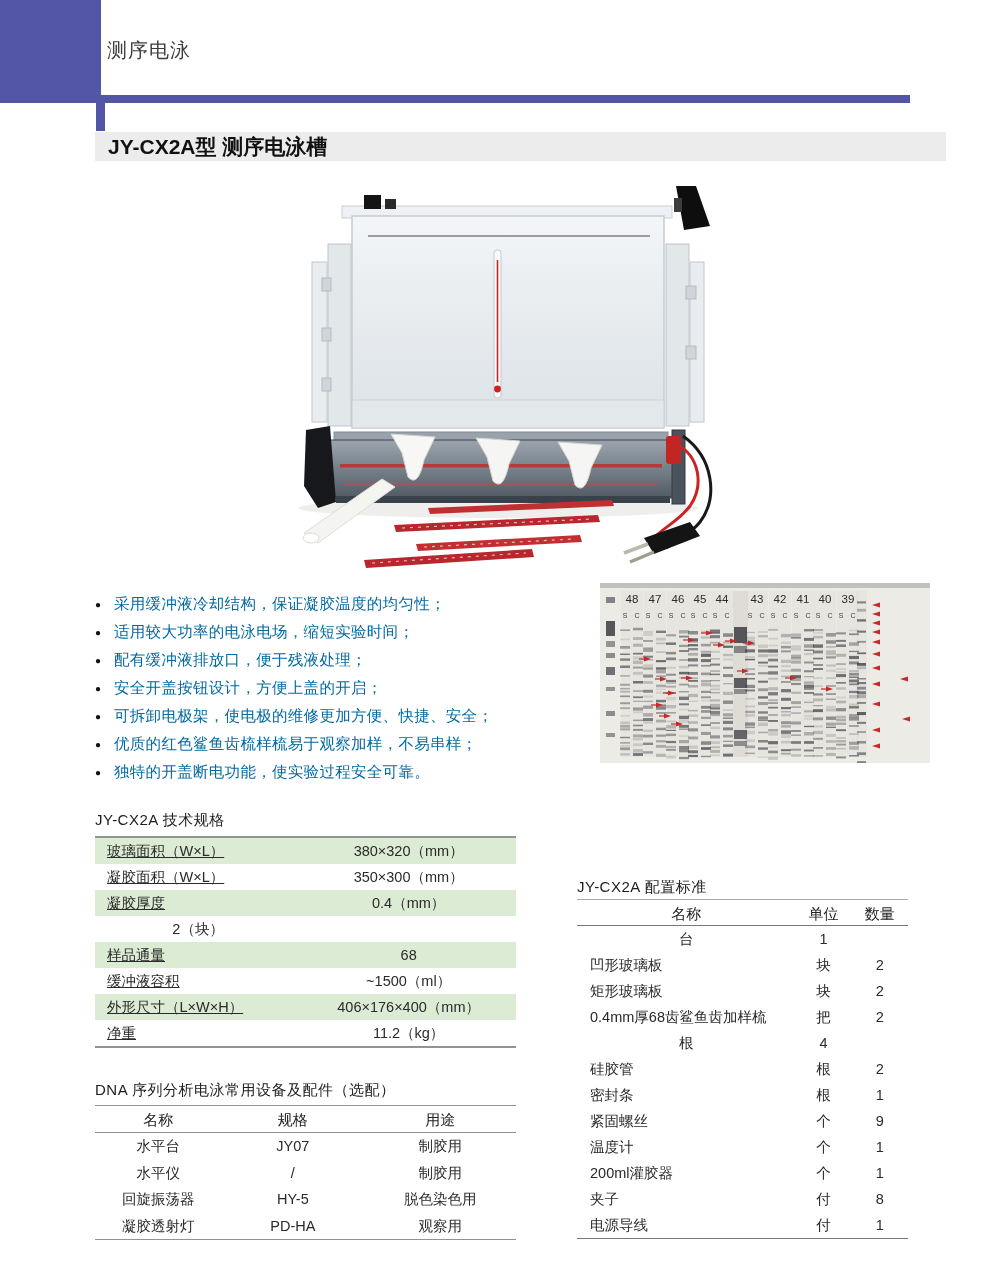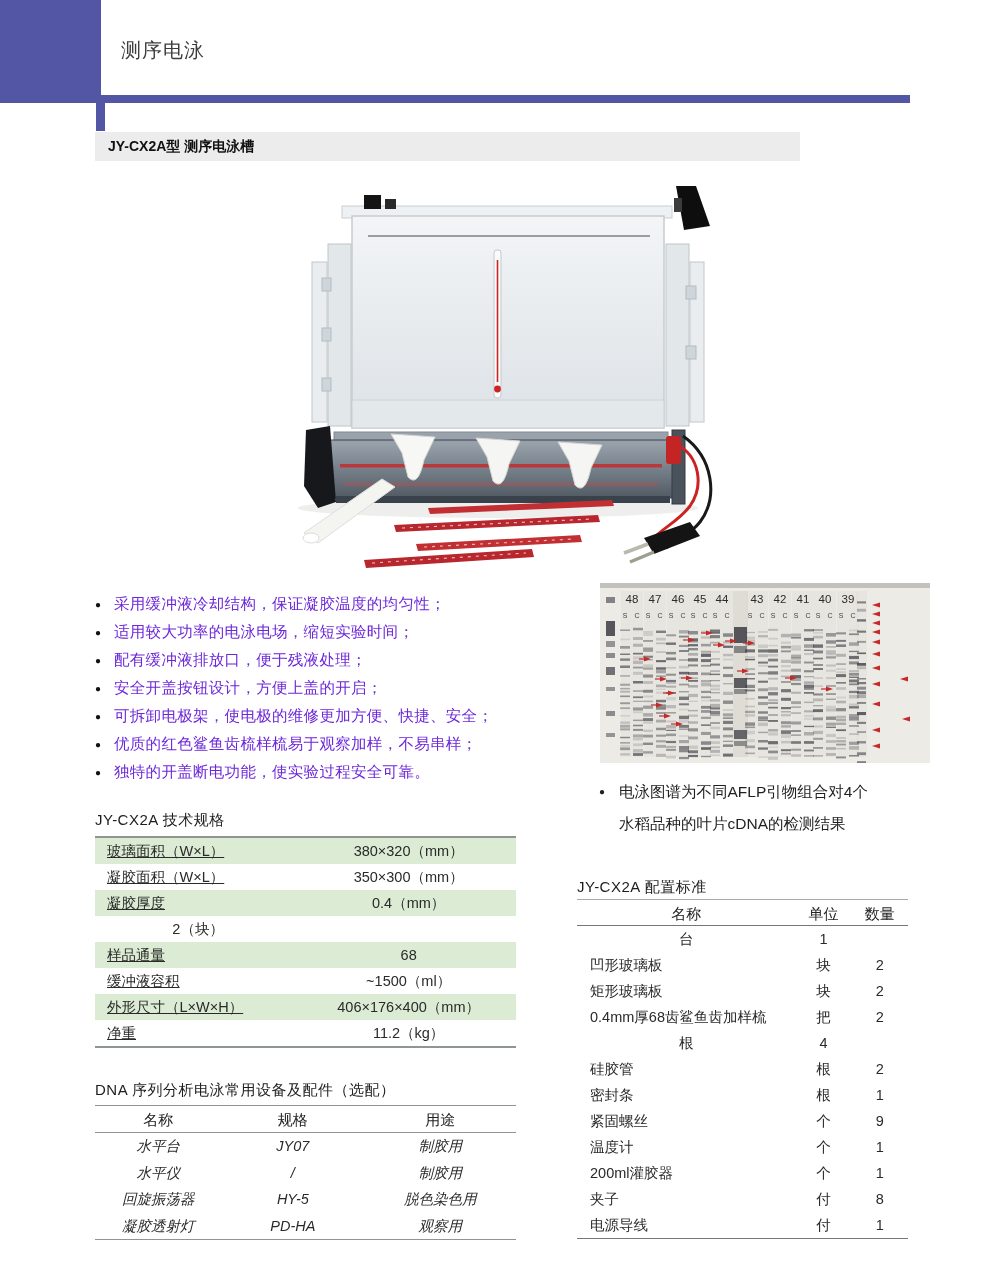--- a/index.html
+++ b/index.html
@@ -4,29 +4,29 @@
 <style>
   * { margin:0; padding:0; box-sizing:border-box; }
   html,body { background:#ffffff; }
   body { font-family:"Liberation Sans","DejaVu Sans",sans-serif; }
   .page { position:relative; width:990px; height:1264px; background:#fff; overflow:hidden; }
 
   
   .corner-block { position:absolute; left:0; top:0; width:101px; height:103px; background:var(--accent); }
   .top-rule     { position:absolute; left:0; top:95px; width:910px; height:8px; background:var(--accent); }
   .vert-strip   { position:absolute; left:96px; top:103px; width:9px; height:28px; background:var(--accent); }
-  .page-title   { position:absolute; left:121px; top:37px; font-size:20px; font-weight:400; color:#3c3c3c; letter-spacing:1px;text-align:right; }
-  .product-header { position:absolute; left:95px; top:132px; width:705px; height:29px; background:var(--bargray); line-height:29px; padding-left:13px; font-size:14px; font-weight:bold; color:#111; }
+  .page-title   { position:absolute; left:107px; top:37px; font-size:20px; font-weight:400; color:#3c3c3c; letter-spacing:1px;text-align:right; }
+  .product-header { position:absolute; left:95px; top:132px; width:851px; height:29px; background:var(--bargray); line-height:29px; padding-left:13px; font-size:21px; font-weight:bold; color:#111; }
 
   
   .photo { position:absolute; left:278px; top:186px; width:444px; height:392px; }
 
   
   .features { position:absolute; left:95px; top:590px; width:490px; list-style:none; }
-  .features li { display:flex; height:28px; align-items:center; font-size:15.5px; color:#6d28d9; letter-spacing:0.3px; }
+  .features li { display:flex; height:28px; align-items:center; font-size:15.5px; color:#0369a1; letter-spacing:0.3px; }
   .features li::before { content:"●"; font-size:10px; color:#111; width:19px; flex:none; }
 
   
   .gel { position:absolute; left:600px; top:583px; width:344px; height:180px; }
   .gel svg { display:block; }
 
   
   .gel-caption { position:absolute; left:599px; top:776px; width:340px; display:flex; font-size:15.5px; color:#1f1f1f; line-height:32px; }
   .gel-caption::before { content:"●"; font-size:10px; width:20px; flex:none; line-height:32px; }
 
@@ -42,21 +42,21 @@
   .specs-table > div:nth-of-type(odd) { background:var(--green); }
   .spec-label { padding-left:12px;text-decoration:underline; }
   .spec-value { text-align:center; }
 
   
   .acc-table { position:absolute; left:95px; top:1105px; width:421px; border-bottom:1.5px solid #8f968f; }
   .acc-head { display:grid; grid-template-columns:30% 34% 36%; height:28px; line-height:28px; font-size:15px; color:#222;
               border-top:1.5px solid #8f968f; border-bottom:1.5px solid #8f968f; }
   .acc-head span { text-align:center; }
   .acc-row { display:grid; grid-template-columns:30% 34% 36%; height:26.5px; line-height:26.5px; font-size:14.5px; color:#2a2a2a; }
-  .acc-row span { text-align:center;font-style:italic; }
+  .acc-row span { text-align:center; }
 
   
   .config-table { position:absolute; left:577px; top:899px; width:331px; border-bottom:1.5px solid #777; }
   .config-head { display:grid; grid-template-columns:66% 17% 17%; height:27px; line-height:27px; font-size:15px; color:#222;
                  border-top:1px solid #aaa; border-bottom:1.5px solid #777; }
   .config-head span { text-align:center; }
   .config-row { display:grid; grid-template-columns:66% 17% 17%; height:26px; line-height:26px; font-size:14.5px; color:#2a2a2a; }
   .config-name { padding-left:13px; }
   .config-cell { text-align:center; }
 </style>
@@ -728,26 +728,20 @@
           <polygon points="149,88 142,85.4 142,90.6" fill="#c32b2b"></polygon>
           <line x1="137" y1="88" x2="142" y2="88" stroke="#c32b2b" stroke-width="1.2"></line>
           <polygon points="197,95 190,92.4 190,97.6" fill="#c32b2b"></polygon>
           <line x1="185" y1="95" x2="190" y2="95" stroke="#c32b2b" stroke-width="1.2"></line>
           <polygon points="233,106 226,103.4 226,108.6" fill="#c32b2b"></polygon>
           <line x1="221" y1="106" x2="226" y2="106" stroke="#c32b2b" stroke-width="1.2"></line>
         </g>
     </svg>
   </div>
 
-  <div class="gel-caption">
-    <span>
-      <span style="display:block">电泳图谱为不同AFLP引物组合对4个</span>
-      <span style="display:block">水稻品种的叶片cDNA的检测结果</span>
-    </span>
-  </div>
 
   <div class="sec-title t-specs">JY-CX2A 技术规格</div>
   <div class="specs-table">
 
       <div class="spec-row">
         <div class="spec-label">玻璃面积（W×L）</div>
         <div class="spec-value">380×320（mm）</div>
       </div>
 
       <div class="spec-row">

